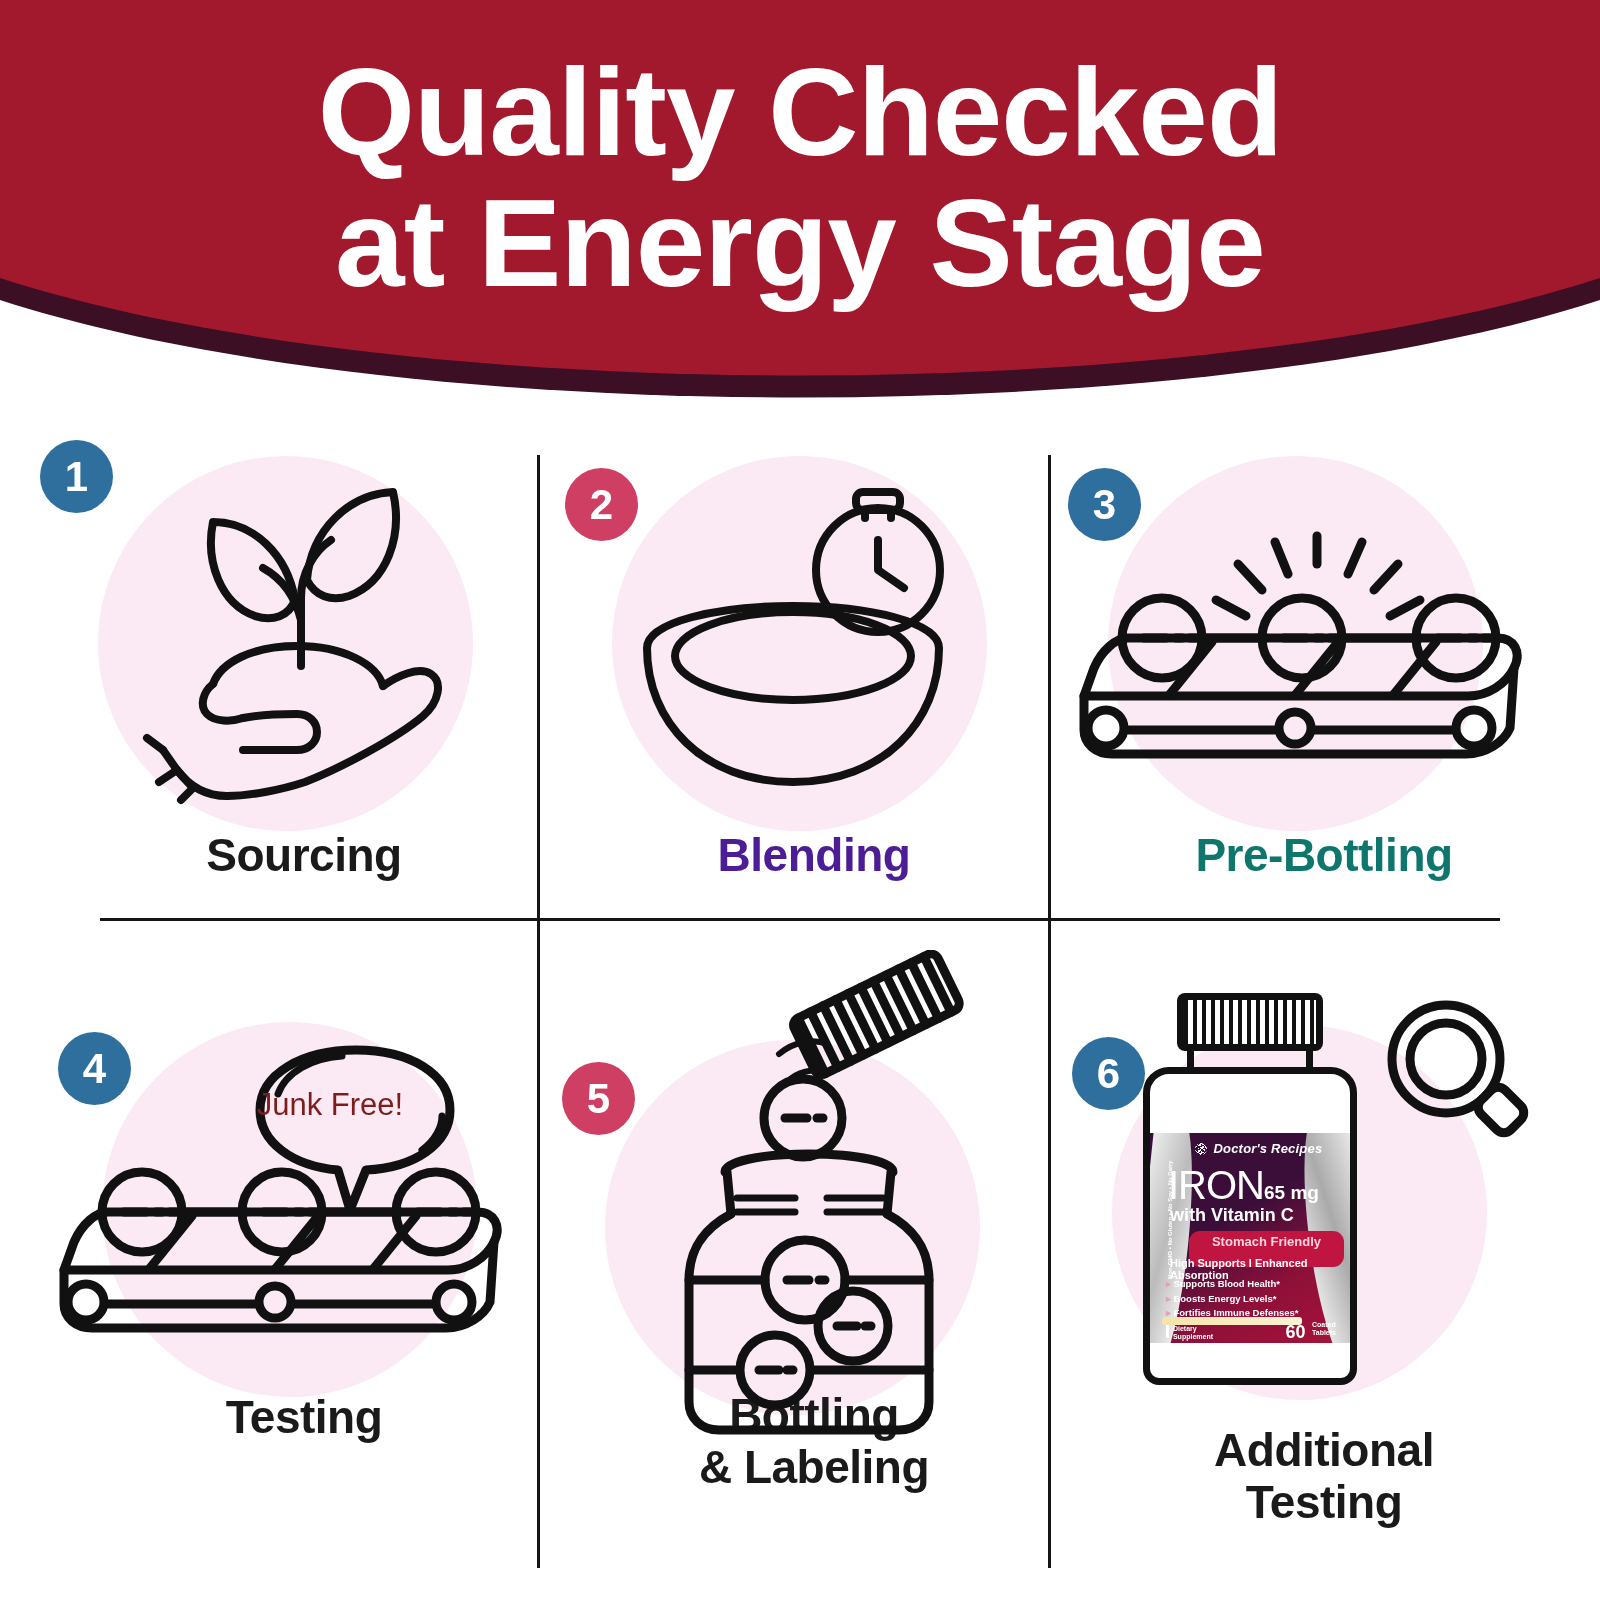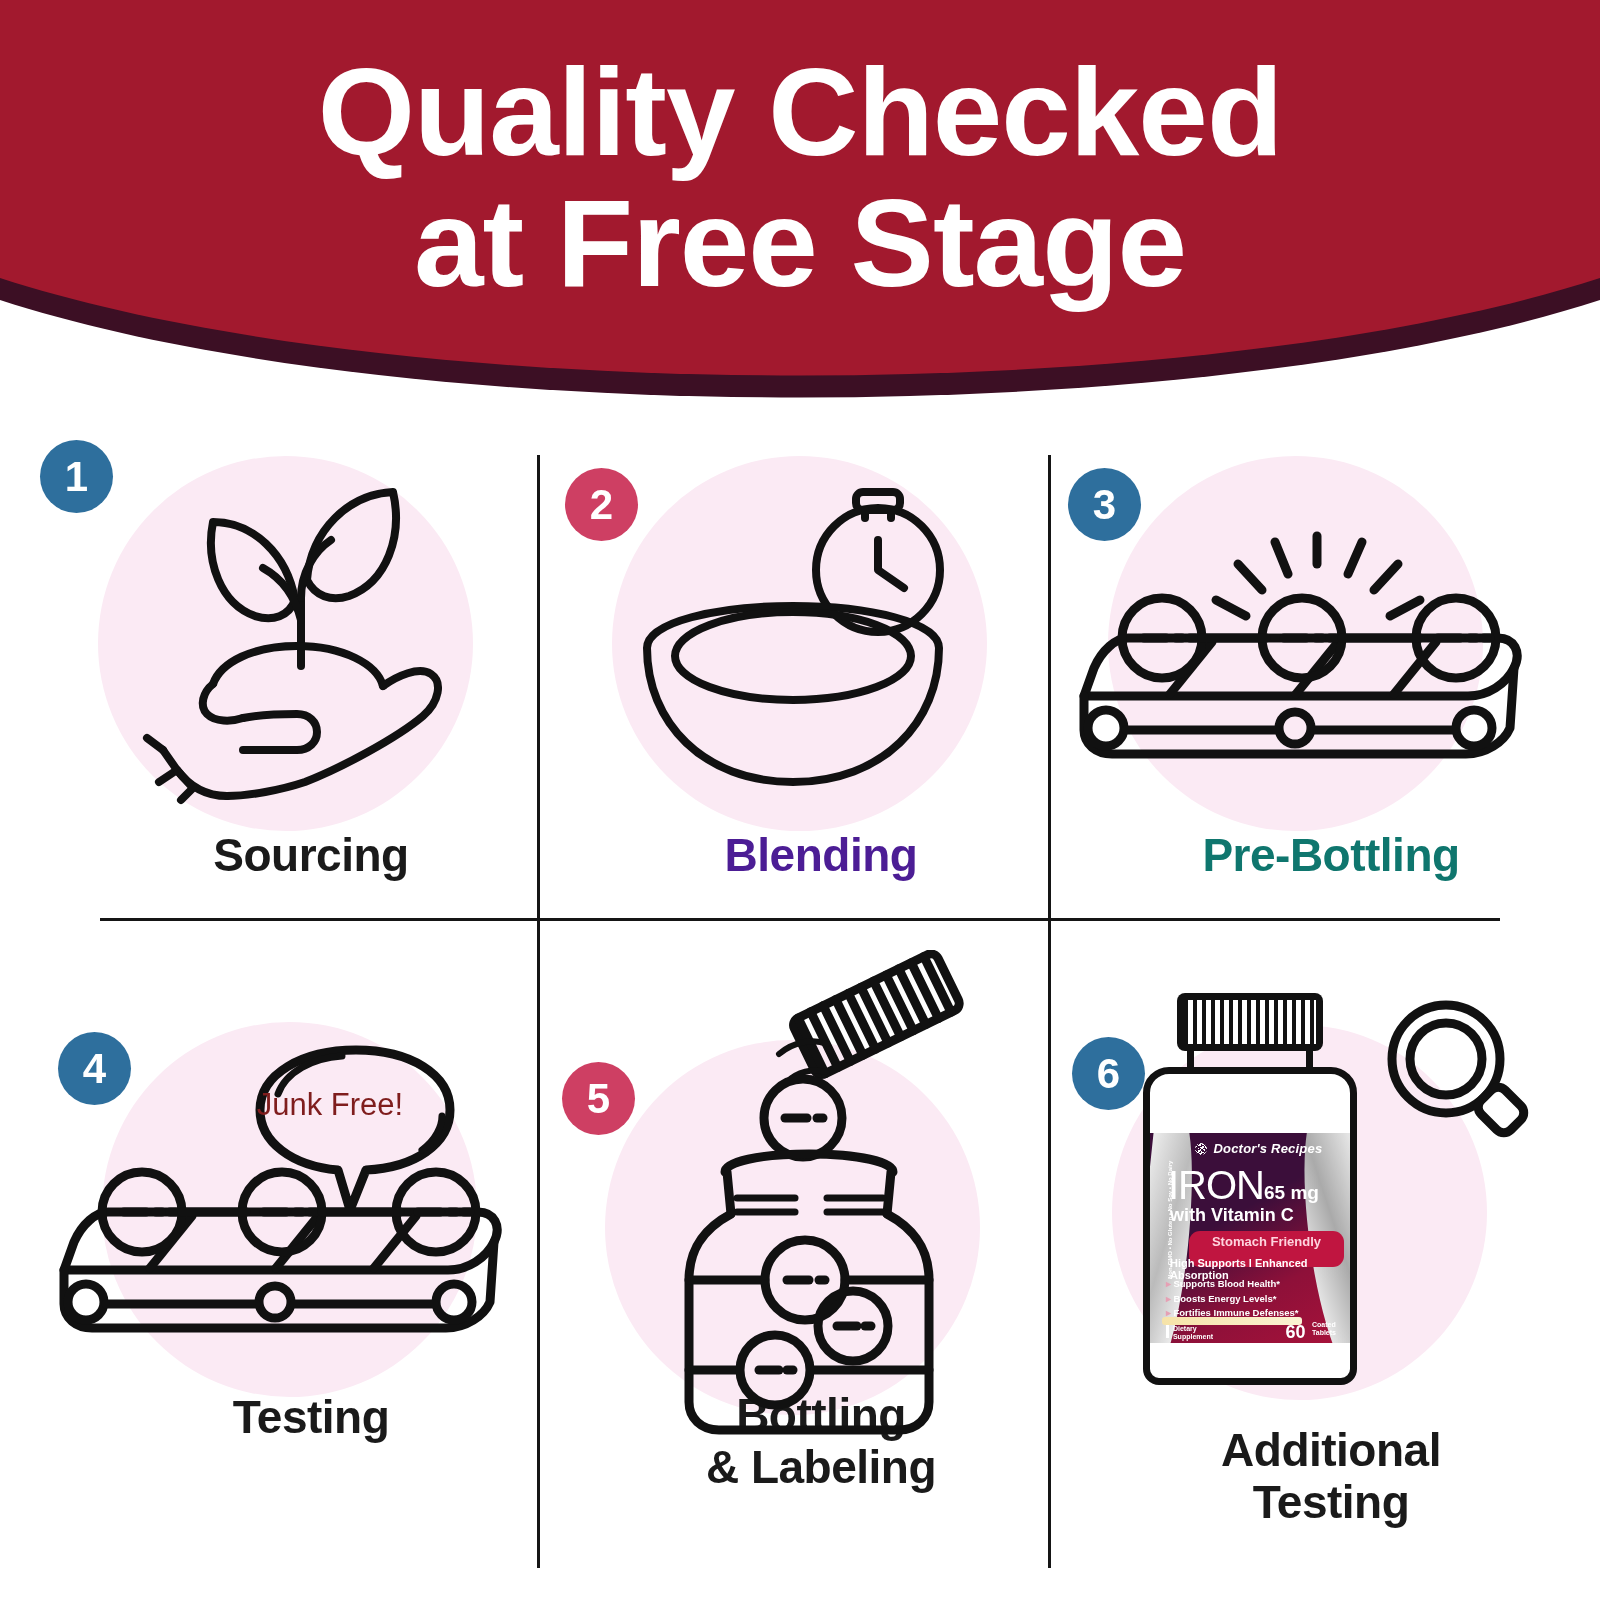--- a/index.html
+++ b/index.html
@@ -57,21 +57,21 @@
     position:absolute;
     width:73px;height:73px;border-radius:50%;
     display:flex;align-items:center;justify-content:center;
     color:#ffffff;font-size:42px;font-weight:bold;
     z-index:4;
   }
   .badge.blue{background:#2E6F9D;}
   .badge.pink{background:#CE3F63;}
 
   .caption{
-    position:absolute;left:15px;width:512px;
+    position:absolute;left:8px;width:512px;
     text-align:center;
     color:#1A1A1A;
     font-size:46px;
     font-weight:bold;
     line-height:1.12;
     letter-spacing:-0.5px;
   }
 
   .icon-svg{position:absolute;z-index:3;}
 
@@ -83,21 +83,21 @@
 
 <div class="header">
   <svg width="1600" height="430" viewBox="0 0 1600 430">
 
     <path id="hdr-shadow" d="M0,0 L1600,0 L1600,300 C1200,430 400,430 0,300 Z" fill="#3C0F24"></path>
 
     <path id="hdr-main" d="M0,0 L1600,0 L1600,278 C1200,408 400,408 0,278 Z" fill="#A2192E"></path>
   </svg>
   <div class="header-title">
     <span>Quality Checked</span>
-    <span class="l2">at Free Stage</span>
+    <span class="l2">at Energy Stage</span>
   </div>
 </div>
 
 <div class="grid">
 
   <div class="divider-v" style="left: 537px; top: 25px; height: 1113px; background: rgb(21, 21, 21);"></div>
   <div class="divider-v" style="left: 1048px; top: 25px; height: 1113px; background: rgb(21, 21, 21);"></div>
   <div class="divider-h" style="background: rgb(21, 21, 21);"></div>
 
   <div class="cell" style="left:40px;top:10px;">

